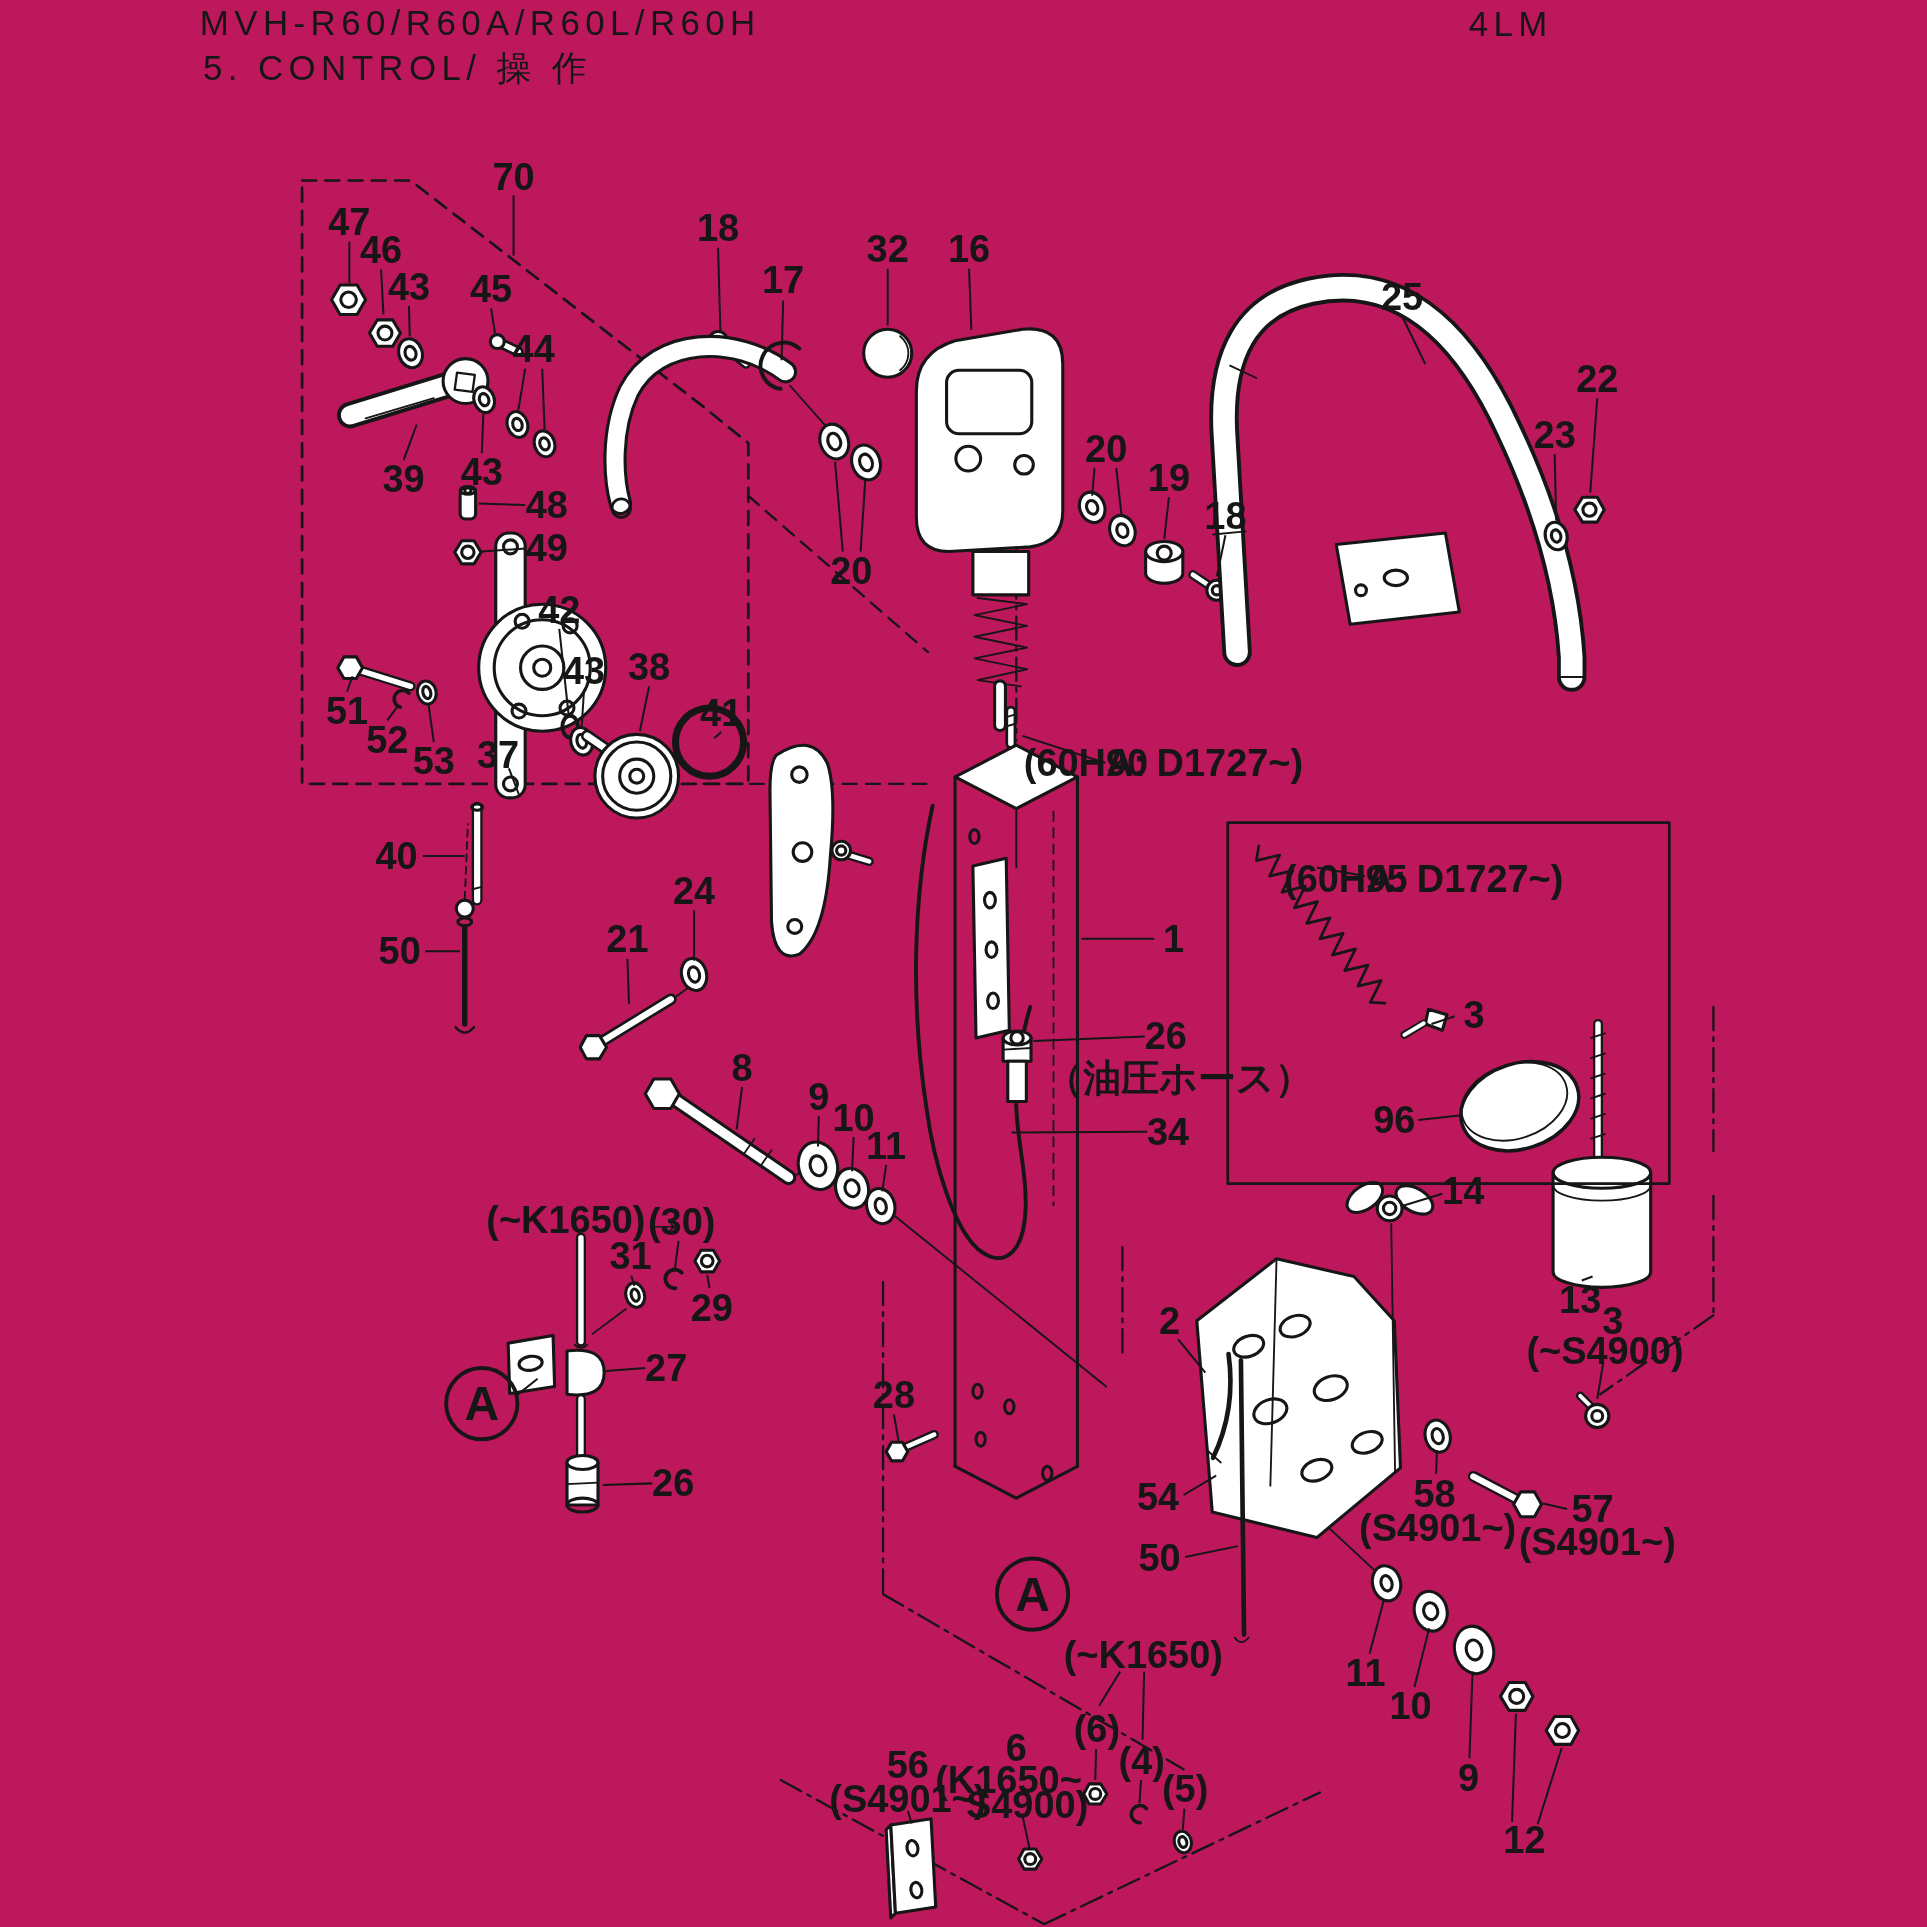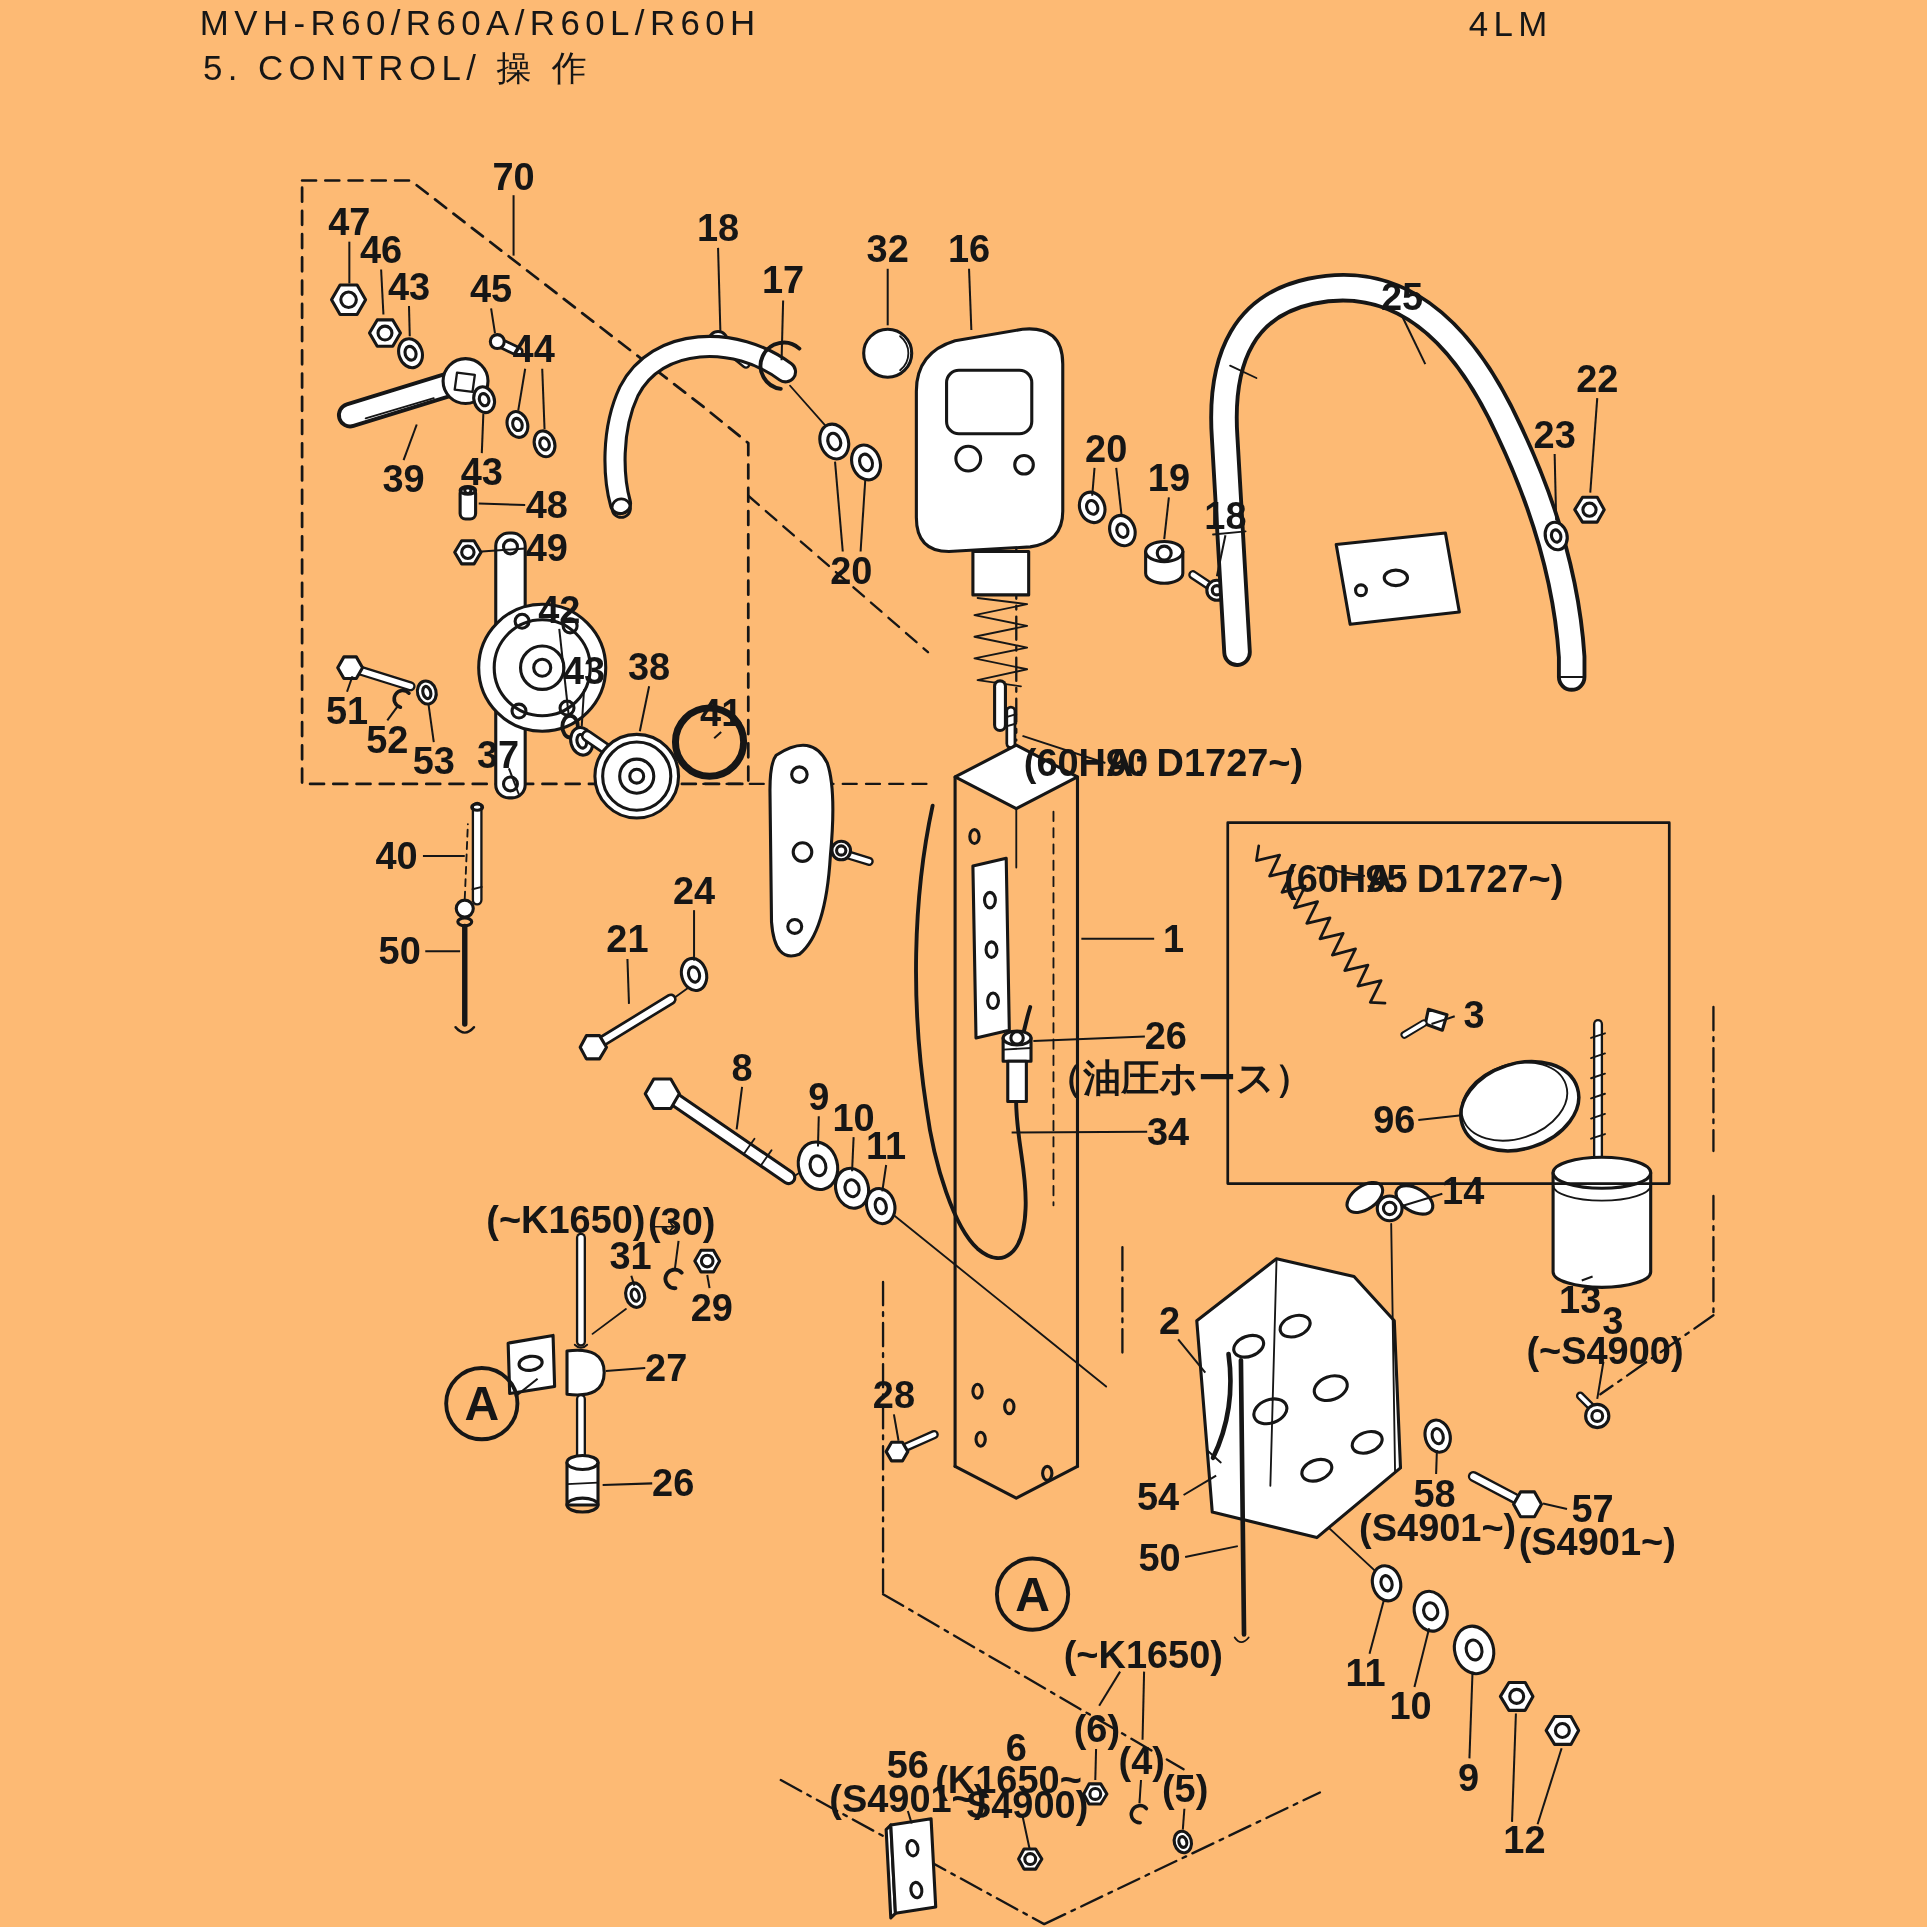--- a/index.html
+++ b/index.html
@@ -1,16 +1,16 @@
 <!DOCTYPE html>
 <html style="font-size:12.4px"><head>
 <meta charset="utf-8">
 <style>
   html,body{margin:0;padding:0;background:#fff;}
-  #stage{position:relative;width:1928px;height:1928px;background:#fdba74;overflow:hidden;}
+  #stage{position:relative;width:1928px;height:1928px;background:#be185d;overflow:hidden;}
   svg{display:block;}
   text.hdr{font-family:"Liberation Sans","DejaVu Sans",sans-serif;font-size:45px;fill:#161616;letter-spacing:7px;}
   text.callout{font-family:"Liberation Sans","DejaVu Sans",sans-serif;font-size:49px;font-weight:bold;fill:#161616;
                text-anchor:middle;dominant-baseline:central;}
   text.callout.sub{font-weight:bold;}
   text.circledA{font-size:62px;}
   .acircle{fill:none;stroke:#161616;stroke-width:5;}
   .leader{stroke:#161616;stroke-width:2.6;fill:none;}
   .dashed{stroke-dasharray:18 12;fill:none;}
   .dashdot{stroke-dasharray:30 9 5 9;fill:none;stroke-width:3;}

